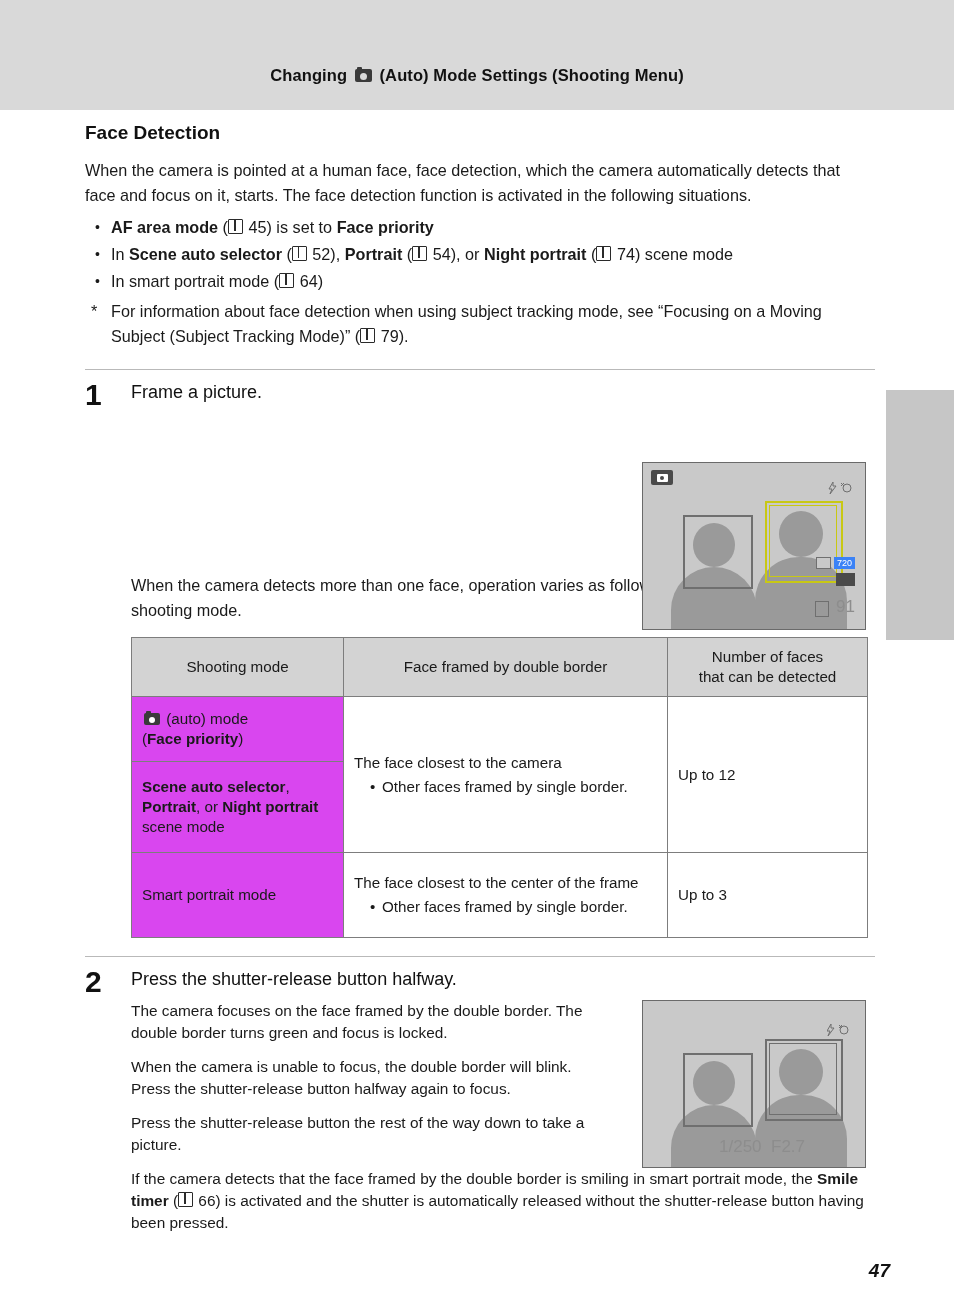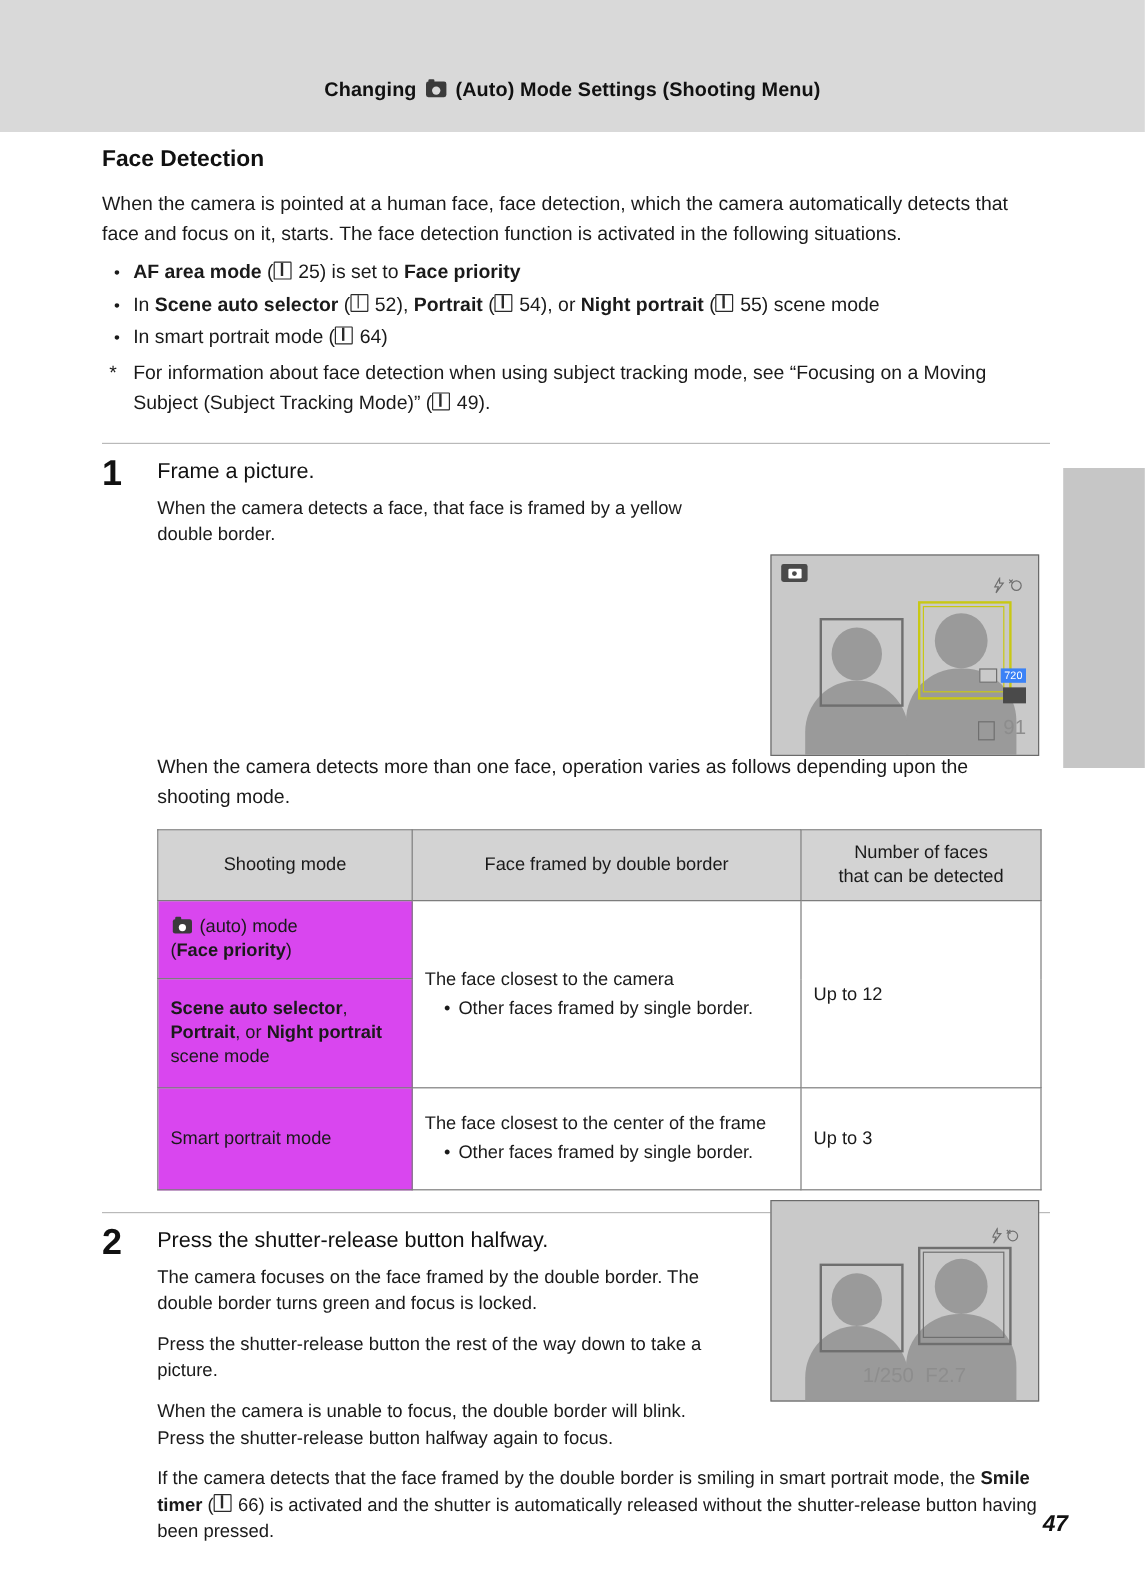--- a/index.html
+++ b/index.html
@@ -155,43 +155,40 @@
 
 <div class="content">
 
   <h2 class="section-title">Face Detection</h2>
 
   <p class="body">When the camera is pointed at a human face, face detection, which the camera automatically detects that face and focus on it, starts. The face detection function is activated in the following situations.</p>
 
   <ul class="bullets">
     <li>
       <b>AF area mode</b>
-      <span> (</span><span class="bk"></span><span> 25) is set to </span><b>Face priority</b>
+      <span> (</span><span class="bk"></span><span> 45) is set to </span><b>Face priority</b>
     </li>
     <li>
-      <span>In </span><b>Scene auto selector</b><span> (</span><span class="bk"></span><span> 52), </span><b>Portrait</b><span> (</span><span class="bk"></span><span> 54), or </span><b>Night portrait</b><span> (</span><span class="bk"></span><span> 55) scene mode</span>
+      <span>In </span><b>Scene auto selector</b><span> (</span><span class="bk"></span><span> 52), </span><b>Portrait</b><span> (</span><span class="bk"></span><span> 54), or </span><b>Night portrait</b><span> (</span><span class="bk"></span><span> 74) scene mode</span>
     </li>
     <li>
       <span>In smart portrait mode (</span><span class="bk"></span><span> 64)</span>
     </li>
   </ul>
 
   <div class="footnote">
     <span class="star">*</span>
-    <span>For information about face detection when using subject tracking mode, see “Focusing on a Moving Subject (Subject Tracking Mode)” (</span><span class="bk"></span><span> 49).</span>
+    <span>For information about face detection when using subject tracking mode, see “Focusing on a Moving Subject (Subject Tracking Mode)” (</span><span class="bk"></span><span> 79).</span>
   </div>
 
   <div class="rule"></div>
 
   <div class="step">
     <div class="step-num">1</div>
     <div class="step-head">Frame a picture.</div>
-    <div class="step-body">
-      <p style="width:470px;">When the camera detects a face, that face is framed by a yellow double border.</p>
-    </div>
   </div>
 
   <div class="lcd" style="left:557px; top:340px; width:222px; height:166px;">
 
     <div class="rec-badge" style="left:8px; top:7px; width:22px; height:15px; border-radius:2px;">
       <span style="display:inline-block;width:11px;height:8px;background:#fff;border-radius:1px;position:relative;">
         <span style="position:absolute;left:3.5px;top:2px;width:4px;height:4px;border-radius:50%;background:#4a4a4a;"></span>
       </span>
     </div>
 
@@ -273,22 +270,22 @@
     </tbody>
   </table>
 
   <div class="rule" style="margin-left:0; margin-top:18px;"></div>
 
   <div class="step">
     <div class="step-num">2</div>
     <div class="step-head">Press the shutter-release button halfway.</div>
     <div class="step-body">
       <p style="width:470px;">The camera focuses on the face framed by the double border. The double border turns green and focus is locked.</p>
+      <p style="width:470px;">When the camera is unable to focus, the double border will blink. Press the shutter-release button halfway again to focus.</p>
       <p style="width:470px;">Press the shutter-release button the rest of the way down to take a picture.</p>
-      <p style="width:470px;">When the camera is unable to focus, the double border will blink. Press the shutter-release button halfway again to focus.</p>
       <p style="width:740px;">
         <span>If the camera detects that the face framed by the double border is smiling in smart portrait mode, the </span><b>Smile timer</b><span> (</span><span class="bk"></span><span> 66) is activated and the shutter is automatically released without the shutter-release button having been pressed.</span>
       </p>
     </div>
   </div>
 
 </div>
 
 <div class="lcd" style="left:642px; top:1000px; width:222px; height:166px;">
   <div style="position:absolute; right:14px; top:22px; width:24px; height:14px;">

